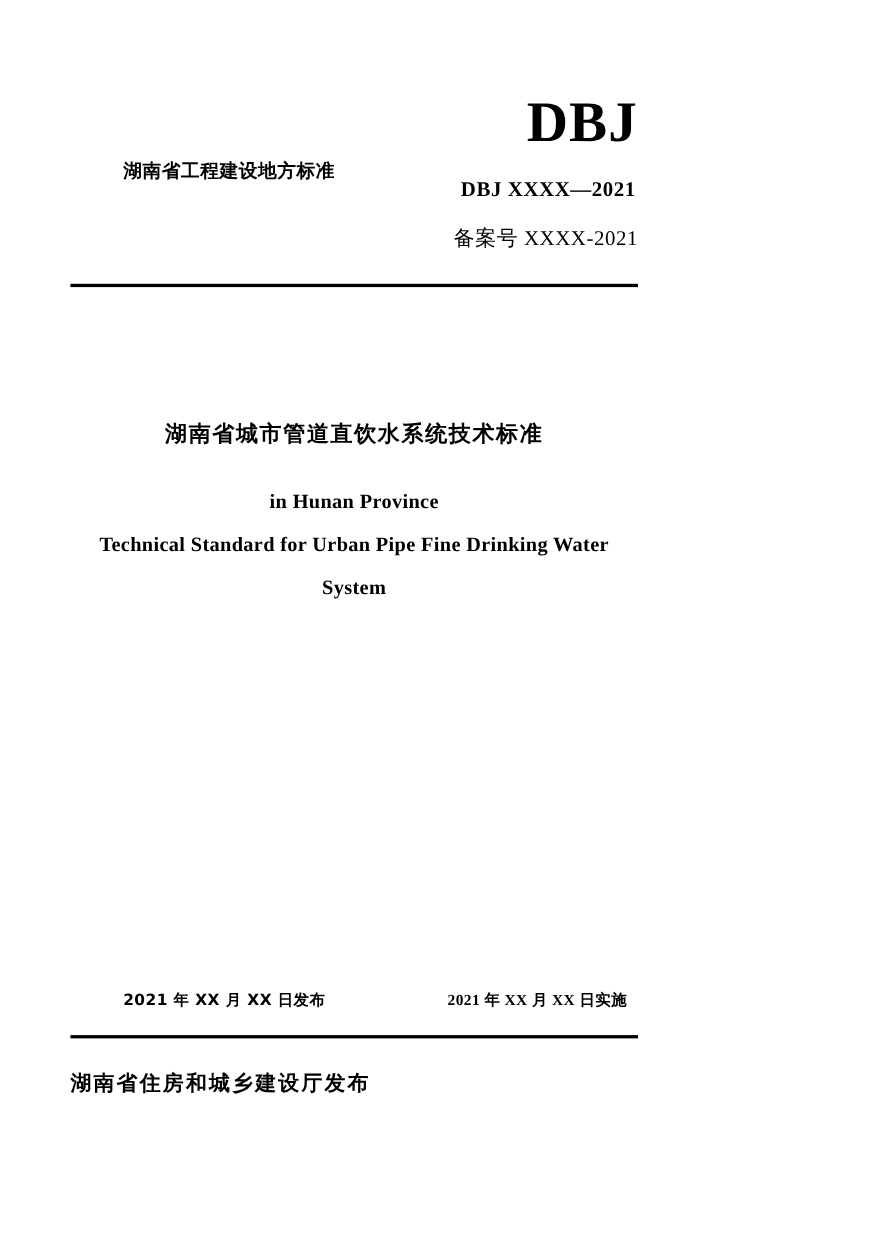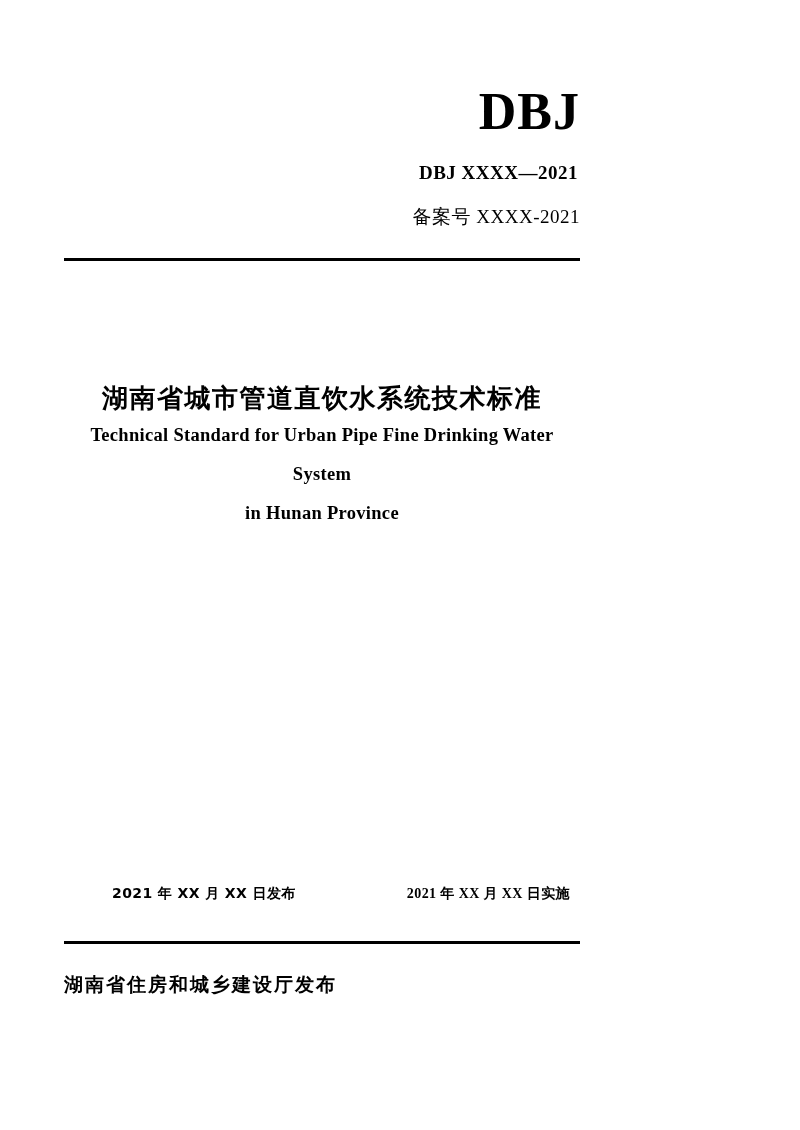--- a/index.html
+++ b/index.html
@@ -87,23 +87,24 @@
   .title-block {
     position: absolute;
     left: 64px;
     right: 64px;
     top: 380px;
     text-align: center;
   }
   .title-cn {
     font-family: "DejaVu Sans", sans-serif;
     font-weight: bold;
-    font-size: 26px;
+    font-size: 20px;
     letter-spacing: 1.5px;
     line-height: 1.4;
+    margin-bottom: 30px;
   }
   .title-en {
     font-family: "Liberation Serif", serif;
     font-weight: bold;
     font-size: 18.5px;
     letter-spacing: 0.3px;
     line-height: 2.1;
   }
 
   
@@ -116,21 +117,21 @@
     justify-content: space-between;
     align-items: baseline;
   }
   .date-issue, .date-effect {
     font-family: "DejaVu Sans", sans-serif;
     font-weight: bold;
     font-size: 14px;
     letter-spacing: 0.4px;
     white-space: nowrap;
   }
-  .date-issue { margin-left: 48px; }
+  .date-issue { margin-left: 48px; margin-top: 16px; }
   .date-effect { margin-right: 10px; font-family: Liberation Serif, serif; }
 
   .rule-bottom {
     position: absolute;
     left: 64px;
     right: 64px;
     top: 941px;
     height: 3px;
     background: #000;
   }
@@ -147,30 +148,31 @@
     letter-spacing: 2px;
   }
 </style>
 </head>
 <body>
 
 <div class="page">
 
   <div class="header-area">
     <div class="dbj-mark">DBJ</div>
+    <div class="std-kind">湖南省工程建设地方标准</div>
     <div class="code-line">DBJ XXXX—2021</div>
     <div class="record-line">备案号 XXXX-2021</div>
   </div>
 
   <div class="rule-top"></div>
 
   <div class="title-block">
     <div class="title-cn">湖南省城市管道直饮水系统技术标准</div>
+    <div class="title-en">in Hunan Province</div>
     <div class="title-en">Technical Standard for Urban Pipe Fine Drinking Water System</div>
-    <div class="title-en">in Hunan Province</div>
   </div>
 
   <div class="date-row">
     <div class="date-issue">2021 年 XX 月 XX 日发布</div>
     <div class="date-effect">2021 年 XX 月 XX 日实施</div>
   </div>
 
   <div class="rule-bottom"></div>
 
   <div class="publisher">湖南省住房和城乡建设厅发布</div>

